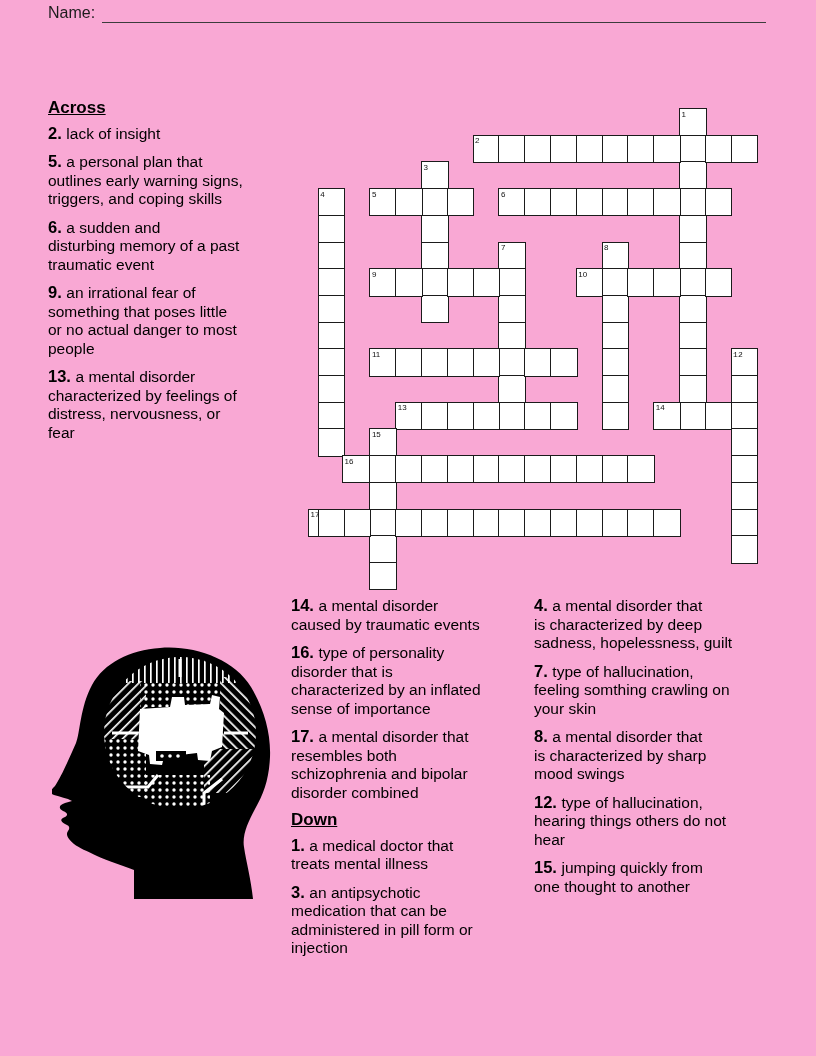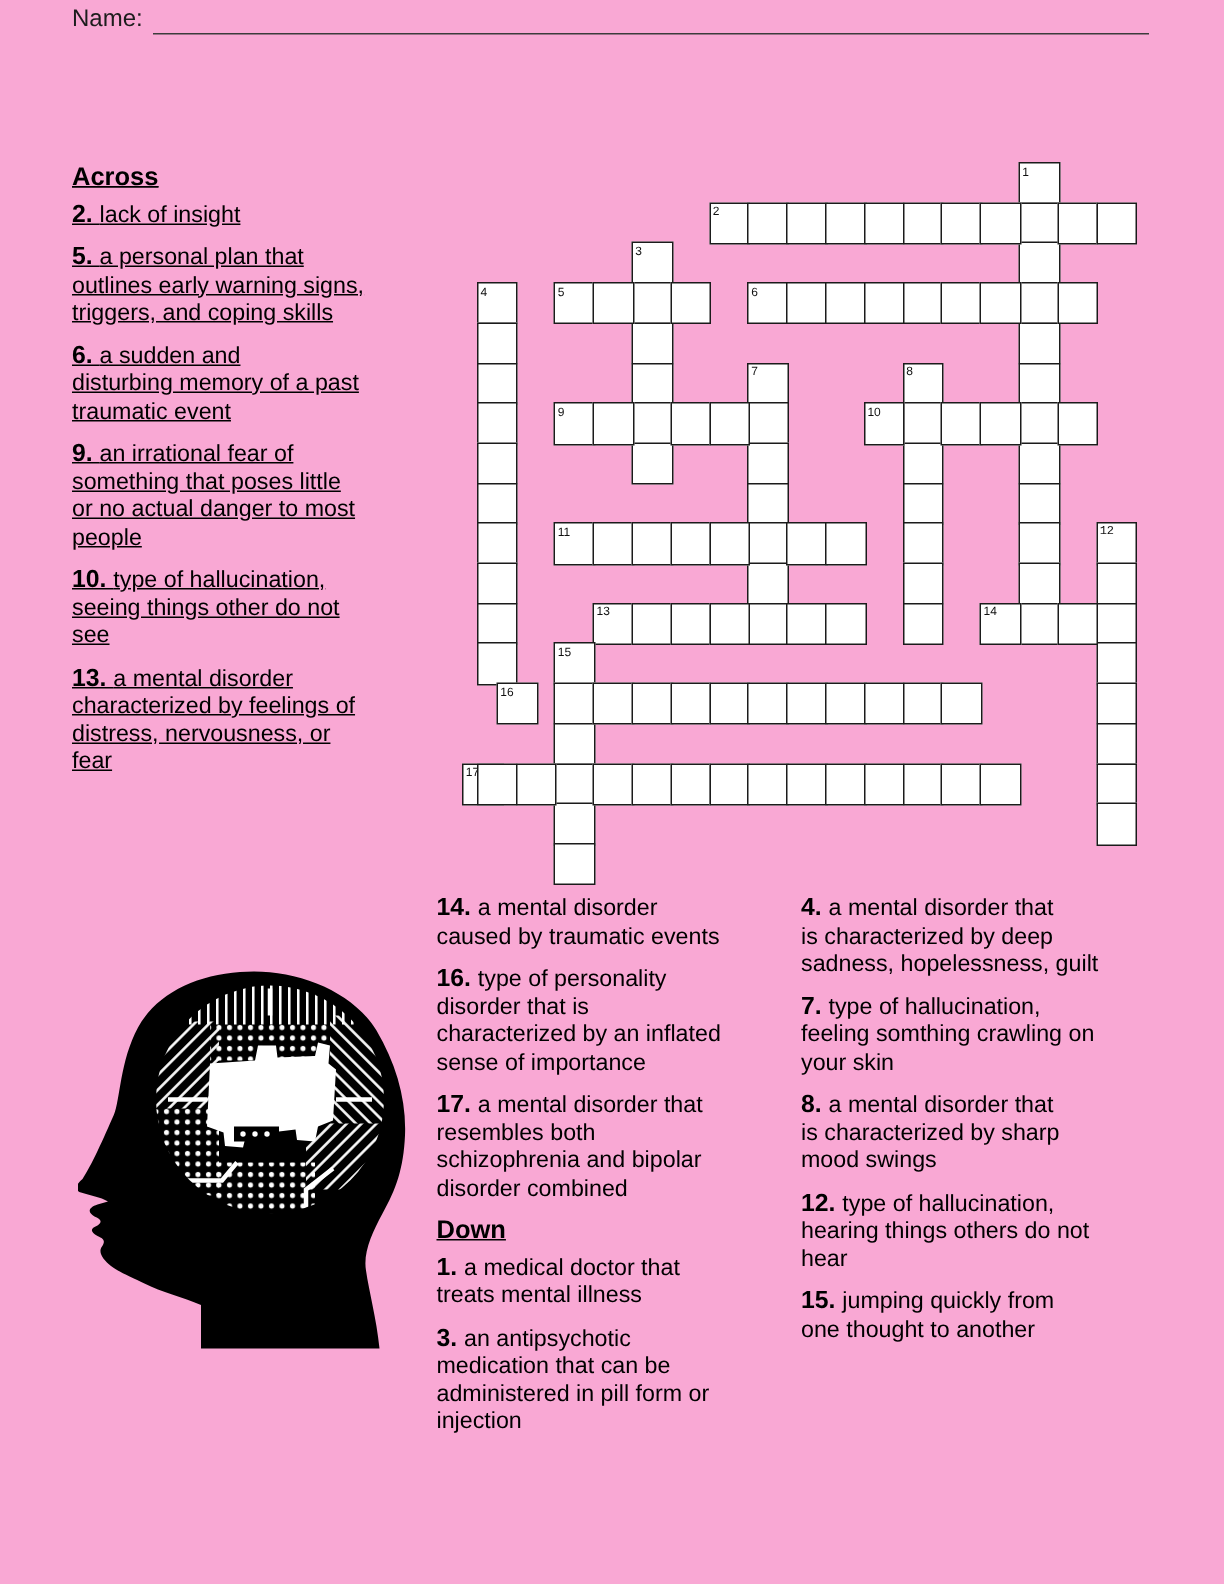--- a/index.html
+++ b/index.html
@@ -8,21 +8,21 @@
 
   
   .name-label{position:absolute;left:48px;top:4px;font-size:16px;color:#1d1d1d;}
   .name-line{position:absolute;left:102px;top:2px;width:664px;height:20px;border-bottom:1.6px solid #3c3c3c;}
 
   
   .title{position:absolute;left:0;right:0;top:28px;text-align:center;font-size:46px;font-weight:700;letter-spacing:0;}
 
   
   .clue-col{position:absolute;width:246px;font-size:15.5px;line-height:18.5px;}
-  #col-left{left:48px;top:109px;text-decoration:underline;}
+  #col-left{left:48px;top:99px;}
   #col-middle{left:291px;top:596px;}
   #col-right{left:534px;top:596px;}
   .clue{margin:0 0 9px 0;white-space:pre-line;}
   .clue-num{font-size:16.5px;font-weight:700;}
   .clue-heading{font-size:17px;font-weight:700;text-decoration:underline;margin:0 0 6px 0;}
 
   
   .grid{position:absolute;left:292px;top:108px;width:466px;height:482px;}
   .cell{position:absolute;box-sizing:border-box;width:27.5px;height:28.4px;background:#fff;border:1.7px solid #1b1b1b;}
   .cellnum{position:absolute;left:1.5px;top:0.5px;font-size:8px;line-height:9px;color:#111;}
@@ -45,23 +45,20 @@
       <p class="clue"><b class="clue-num">5. </b><span class="clue-text">a personal plan that
 outlines early warning signs,
 triggers, and coping skills</span></p>
       <p class="clue"><b class="clue-num">6. </b><span class="clue-text">a sudden and
 disturbing memory of a past
 traumatic event</span></p>
       <p class="clue"><b class="clue-num">9. </b><span class="clue-text">an irrational fear of
 something that poses little
 or no actual danger to most
 people</span></p>
-      <p class="clue"><b class="clue-num">10. </b><span class="clue-text">type of hallucination,
-seeing things other do not
-see</span></p>
       <p class="clue"><b class="clue-num">13. </b><span class="clue-text">a mental disorder
 characterized by feelings of
 distress, nervousness, or
 fear</span></p>
     </div>
   <div class="clue-col" id="col-middle">
       <p class="clue"><b class="clue-num">14. </b><span class="clue-text">a mental disorder
 caused by traumatic events</span></p>
       <p class="clue"><b class="clue-num">16. </b><span class="clue-text">type of personality
 disorder that is
@@ -220,21 +217,21 @@
       </div>
       <div class="cell" style="left: 412.8px; top: 293.7px;"></div>
       <div class="cell" style="left: 77.4px; top: 320.4px;">
         <span class="cellnum">15</span>
       </div>
       <div class="cell" style="left: 77.4px; top: 347.1px;"></div>
       <div class="cell" style="left: 77.4px; top: 373.8px;"></div>
       <div class="cell" style="left: 77.4px; top: 400.5px;"></div>
       <div class="cell" style="left: 77.4px; top: 427.2px;"></div>
       <div class="cell" style="left: 77.4px; top: 453.9px;"></div>
-      <div class="cell" style="left: 39px; top: 347.1px;">
+      <div class="cell" style="left: 50px; top: 347.1px;">
         <span class="cellnum">16</span>
       </div>
       <div class="cell" style="left: 103.2px; top: 347.1px;"></div>
       <div class="cell" style="left: 129px; top: 347.1px;"></div>
       <div class="cell" style="left: 154.8px; top: 347.1px;"></div>
       <div class="cell" style="left: 180.6px; top: 347.1px;"></div>
       <div class="cell" style="left: 206.4px; top: 347.1px;"></div>
       <div class="cell" style="left: 232.2px; top: 347.1px;"></div>
       <div class="cell" style="left: 258px; top: 347.1px;"></div>
       <div class="cell" style="left: 283.8px; top: 347.1px;"></div>

